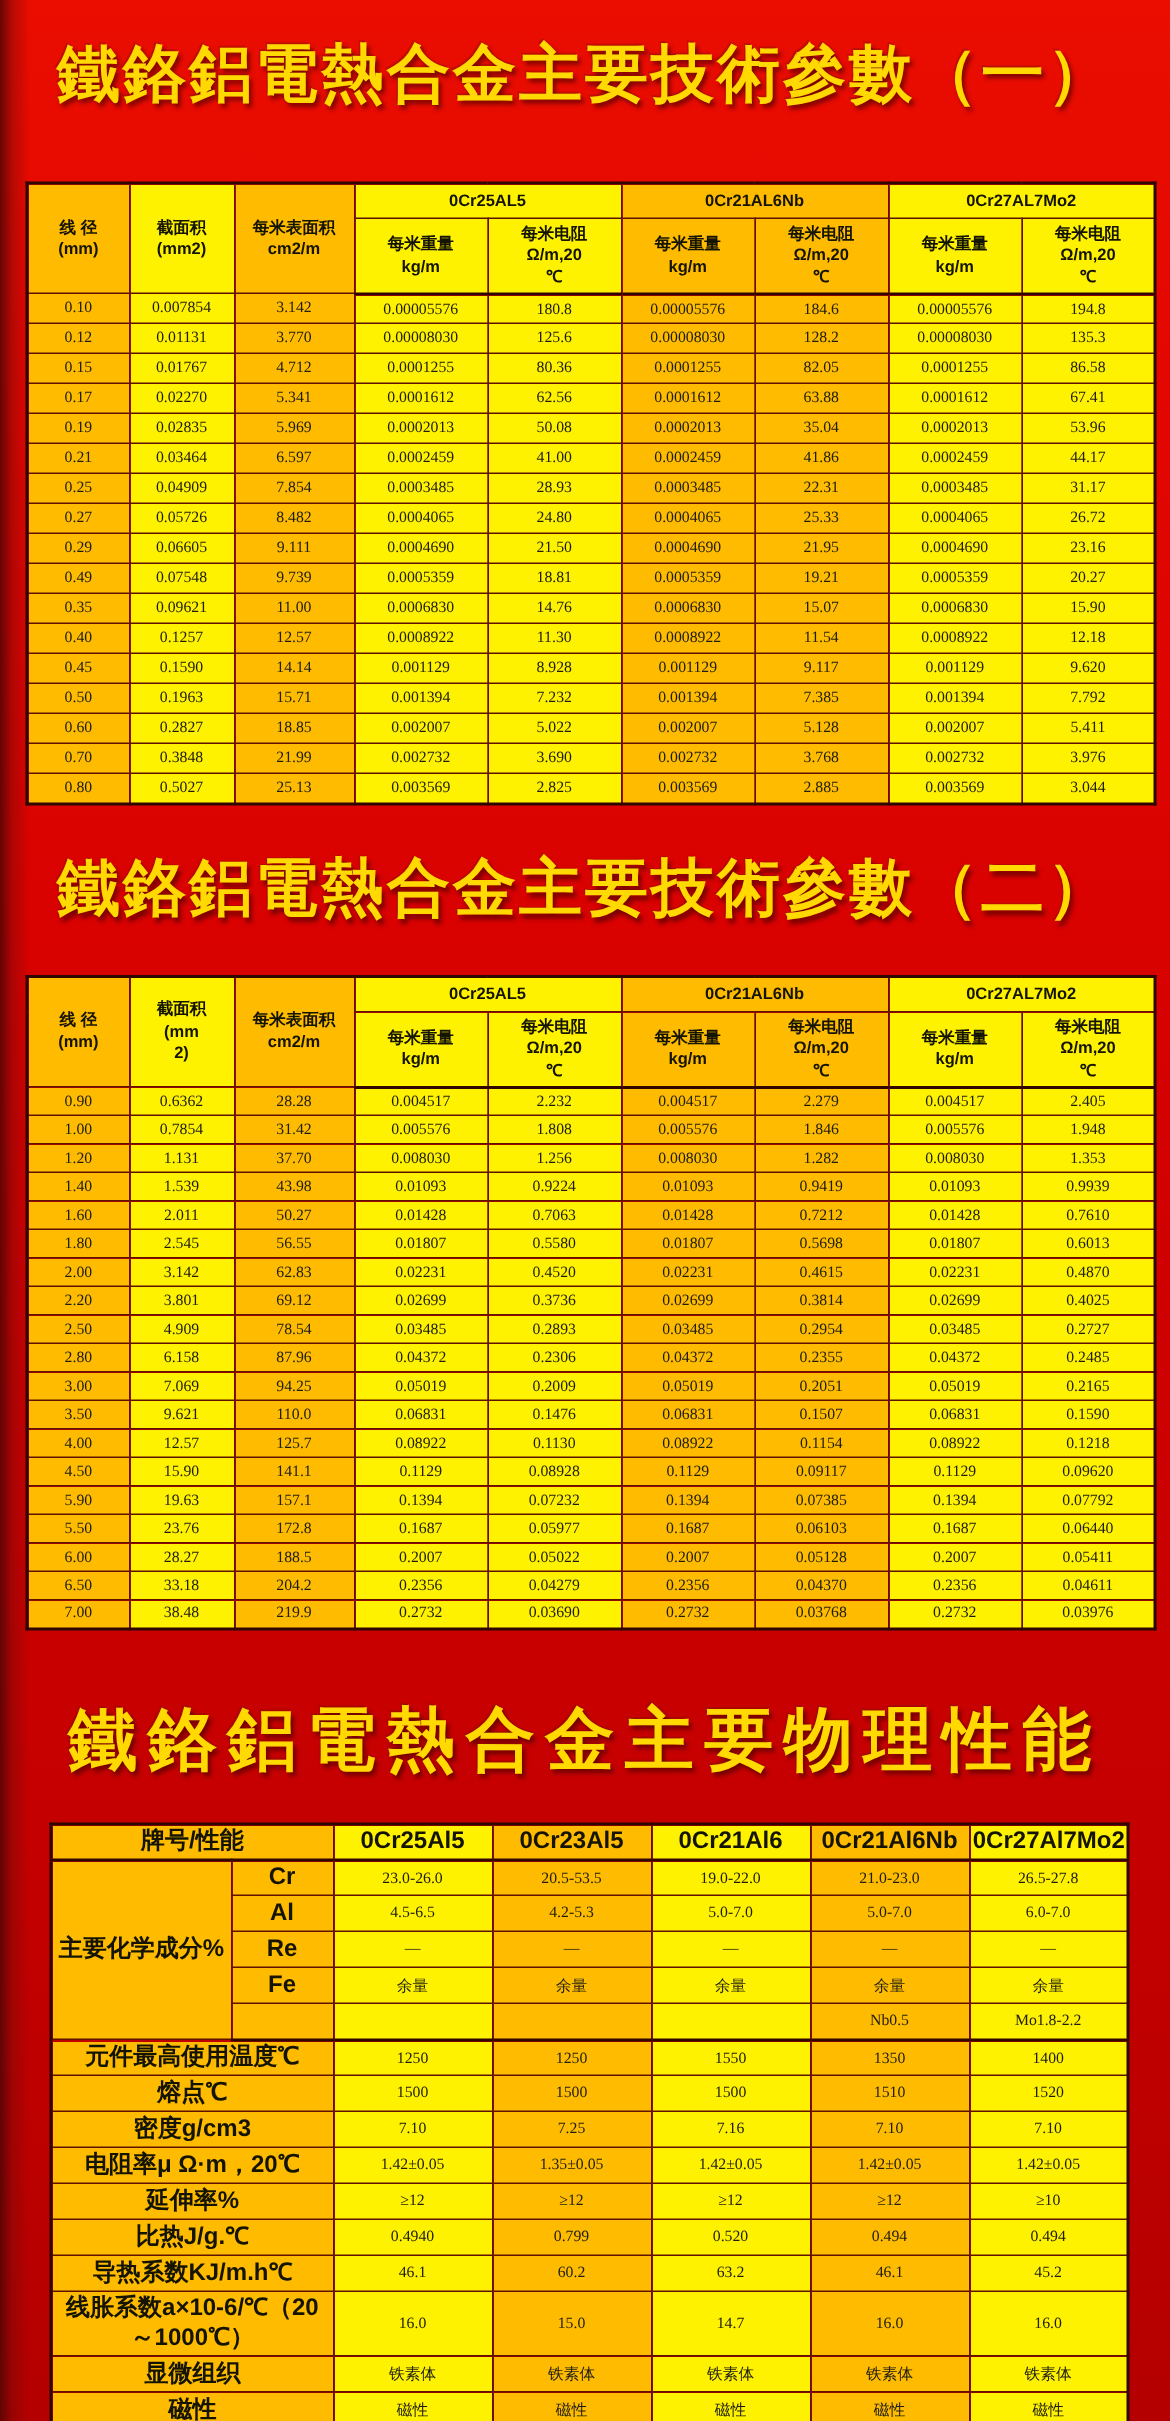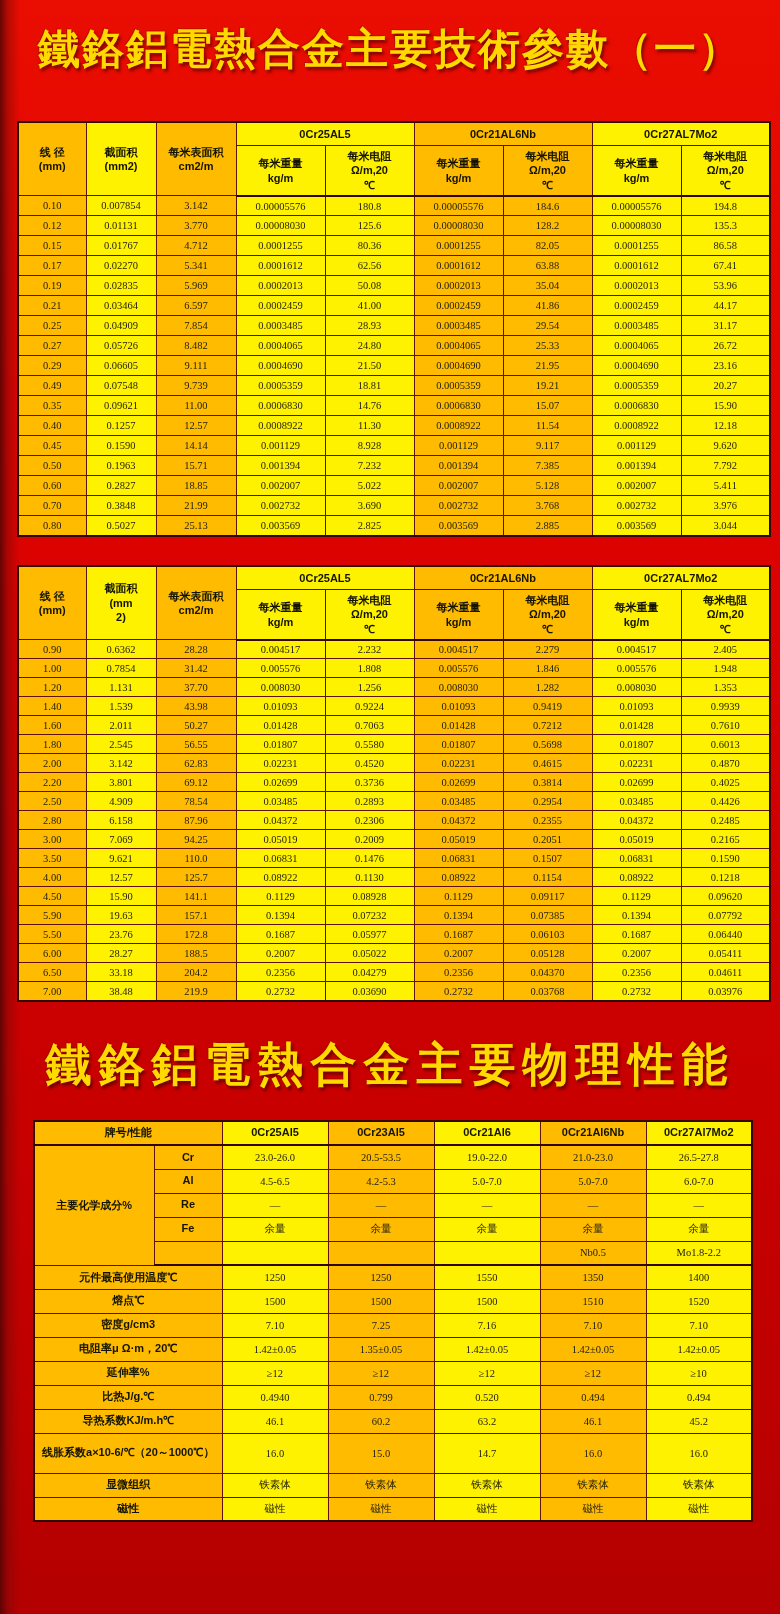--- a/index.html
+++ b/index.html
@@ -23,21 +23,21 @@
     text-align:center;
     font-family:"DejaVu Serif",serif;
     font-weight:bold;
     color:var(--title-gold);
     text-shadow:2px 3px 3px rgba(60,0,0,.6), -1px -1px 0 rgba(120,20,0,.35);
     line-height:1.4;
     white-space:nowrap;
   }
   #title1{font-size:42px;letter-spacing:2px;padding-top:20px;}
   #title2{font-size:42px;letter-spacing:2px;margin-top:26px;}
-  #title3{font-size:46px;letter-spacing:7px;margin-top:30px;}
+  #title3{font-size:46px;letter-spacing:7px;margin-top:40px;}
 
   table{border-collapse:collapse;table-layout:fixed;}
   td,th{border:1px solid var(--border-dark);text-align:center;vertical-align:middle;overflow:hidden;padding:1px 2px;}
   .yc{background:var(--yellow);}
   .oc{background:var(--orange);}
 
   .t12{width:752px;margin-left:17px;border:2px solid var(--border-outer);}
   .t12 th{
     font-weight:bold;white-space:pre-line;line-height:1.32;
     font-size:11px;color:#141400;font-family:"Liberation Sans",sans-serif;
@@ -47,21 +47,21 @@
   .t12 thead tr.sub-row th{border-bottom:2px solid var(--border-outer);}
   .group-row th{height:24px;}
   .sub-row th{height:50px;}
   #table1{margin-top:42px;}
   #table1 tbody tr{height:20px;}
   #table2{margin-top:28px;}
   #table2 tbody tr{height:19px;}
 
   .t3{width:718px;margin:24px 0 0 33px;border:2px solid var(--border-outer);}
   .t3 td{height:24px;}
-  .t3 .label{font-weight:bold;color:#141400;font-size:11px;font-family:"Liberation Sans",sans-serif;line-height:1.25;}
+  .t3 .label{font-weight:bold;color:#141400;font-size:16px;font-family:"Liberation Sans",sans-serif;line-height:1.25;}
   .t3 .val{font-family:"Liberation Serif",serif;font-size:10.5px;color:#1d1d10;}
   #t3-body tr:nth-child(1) td{border-bottom:2px solid var(--border-outer);}
   #t3-body tr:nth-child(6) td{border-bottom:2px solid var(--border-outer);}
   #t3-body tr:nth-child(14) td{height:40px;}
 </style>
 </head>
 <body>
 
 <div class="page">
 
@@ -176,21 +176,21 @@
           <td class="yc">0.0002459</td>
           <td class="yc">44.17</td>
         </tr>
         <tr>
           <td class="oc">0.25</td>
           <td class="yc">0.04909</td>
           <td class="oc">7.854</td>
           <td class="yc">0.0003485</td>
           <td class="yc">28.93</td>
           <td class="oc">0.0003485</td>
-          <td class="oc">29.54</td>
+          <td class="oc">22.31</td>
           <td class="yc">0.0003485</td>
           <td class="yc">31.17</td>
         </tr>
         <tr>
           <td class="oc">0.27</td>
           <td class="yc">0.05726</td>
           <td class="oc">8.482</td>
           <td class="yc">0.0004065</td>
           <td class="yc">24.80</td>
           <td class="oc">0.0004065</td>
@@ -293,20 +293,21 @@
           <td class="yc">0.003569</td>
           <td class="yc">2.825</td>
           <td class="oc">0.003569</td>
           <td class="oc">2.885</td>
           <td class="yc">0.003569</td>
           <td class="yc">3.044</td>
         </tr>
       </tbody>
   </table>
 
+  <div class="page-title" id="title2">鐵鉻鋁電熱合金主要技術參數（二）</div>
 
   <table class="t12" id="table2">
     <colgroup>
       <col style="width:68px">
         <col style="width:70px">
         <col style="width:80px">
       <col style="width:89px">
         <col style="width:89px">
         <col style="width:89px">
       <col style="width:89px">
@@ -435,21 +436,21 @@
         </tr>
         <tr>
           <td class="oc">2.50</td>
           <td class="yc">4.909</td>
           <td class="oc">78.54</td>
           <td class="yc">0.03485</td>
           <td class="yc">0.2893</td>
           <td class="oc">0.03485</td>
           <td class="oc">0.2954</td>
           <td class="yc">0.03485</td>
-          <td class="yc">0.4426</td>
+          <td class="yc">0.2727</td>
         </tr>
         <tr>
           <td class="oc">2.80</td>
           <td class="yc">6.158</td>
           <td class="oc">87.96</td>
           <td class="yc">0.04372</td>
           <td class="yc">0.2306</td>
           <td class="oc">0.04372</td>
           <td class="oc">0.2355</td>
           <td class="yc">0.04372</td>

